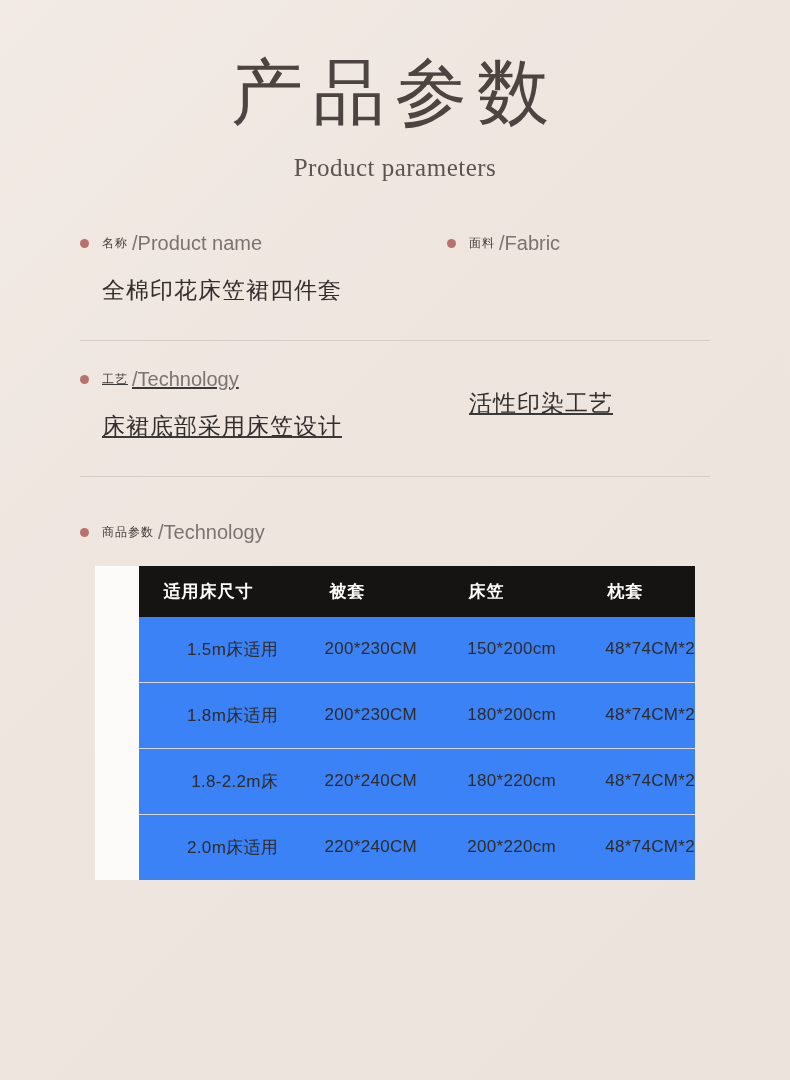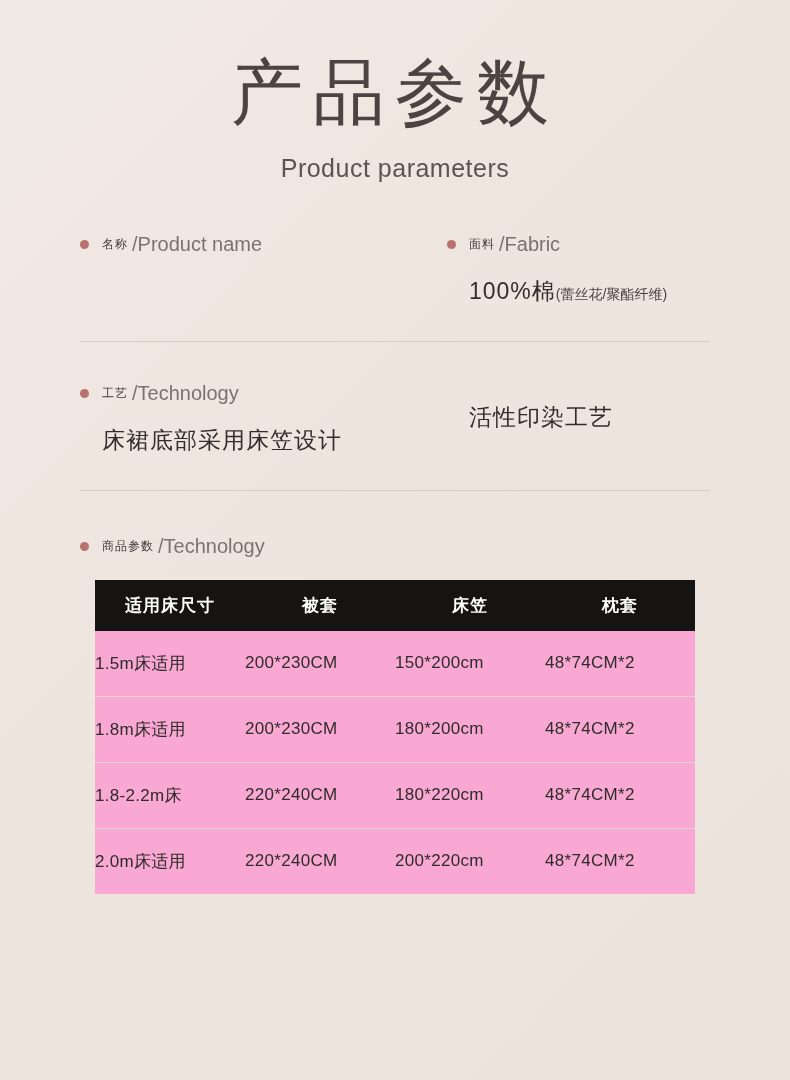--- a/index.html
+++ b/index.html
@@ -28,21 +28,21 @@
     font-family: "Liberation Serif", "DejaVu Serif", serif;
     font-size: 72px;
     letter-spacing: 10px;
     color: #4b4441;
     padding-top: 56px;
     line-height: 1.05;
     font-weight: 400;
   }
   .title-en {
     text-align: center;
-    font-family: Liberation Sans, sans-serif;
+    font-family: Liberation Serif, serif;
     font-size: 25px;
     color: #5d5450;
     letter-spacing: 0.5px;
     margin-top: 22px;
   }
 
   
   .specs {
     margin-top: 50px;
     padding: 0 80px;
@@ -97,53 +97,54 @@
     color: #4a4340;
     letter-spacing: 0;
   }
 
   .divider {
     height: 1px;
     background: #d8cdc6;
     margin: 34px 80px 0 80px;
   }
 
-  .row2 { margin-top: 40px; }
+  .row2 { margin-top: 27px; text-decoration: underline; }
 
   .section-head {
     margin-top: 44px;
     padding: 0 80px;
   }
 
   
   .table-wrap {
     margin: 22px 95px 0 95px;
     background: #fdfbfa;
+    padding-left: 44px;
   }
   table {
     border-collapse: collapse;
     width: 100%;
     table-layout: fixed;
   }
   thead th {
     background: #161412;
     color: #ffffff;
     font-size: 17px;
     font-weight: bold;
     padding: 14px 0;
     letter-spacing: 1px;
     text-align: center;
   }
   tbody td {
     font-size: 17px;
     color: #2f2b29;
-    text-align: left;
+    text-align: right;
     padding: 21px 0;
     border-bottom: 1px solid #ded5d0;
-    background: #f9a8d4;
+    background: #3b82f6;
     letter-spacing: 0.3px;
   }
   tbody tr:last-child td { border-bottom: none; }
   tbody td.first-col { font-size: 17px; }
 </style>
 </head>
 <body>
 
 <div class="page">
 
@@ -152,29 +153,29 @@
 
   <div class="specs">
 
     <div class="spec-row">
       <div class="spec-col">
         <div class="spec-head">
           <span class="bullet"></span>
           <span class="spec-label-zh">名称</span>
           <span class="spec-label-en">/Product name</span>
         </div>
+        <div class="spec-value">
+          <span>全棉印花床笠裙四件套</span><span class="sub"></span>
+        </div>
       </div>
       <div class="spec-col right">
         <div class="spec-head">
           <span class="bullet"></span>
           <span class="spec-label-zh">面料</span>
           <span class="spec-label-en">/Fabric</span>
-        </div>
-        <div class="spec-value">
-          <span>100%棉</span><span class="sub">(蕾丝花/聚酯纤维)</span>
         </div>
       </div>
     </div>
   </div>
 
   <div class="divider"></div>
 
   <div class="specs row2">
     <div class="spec-row">
       <div class="spec-col">

